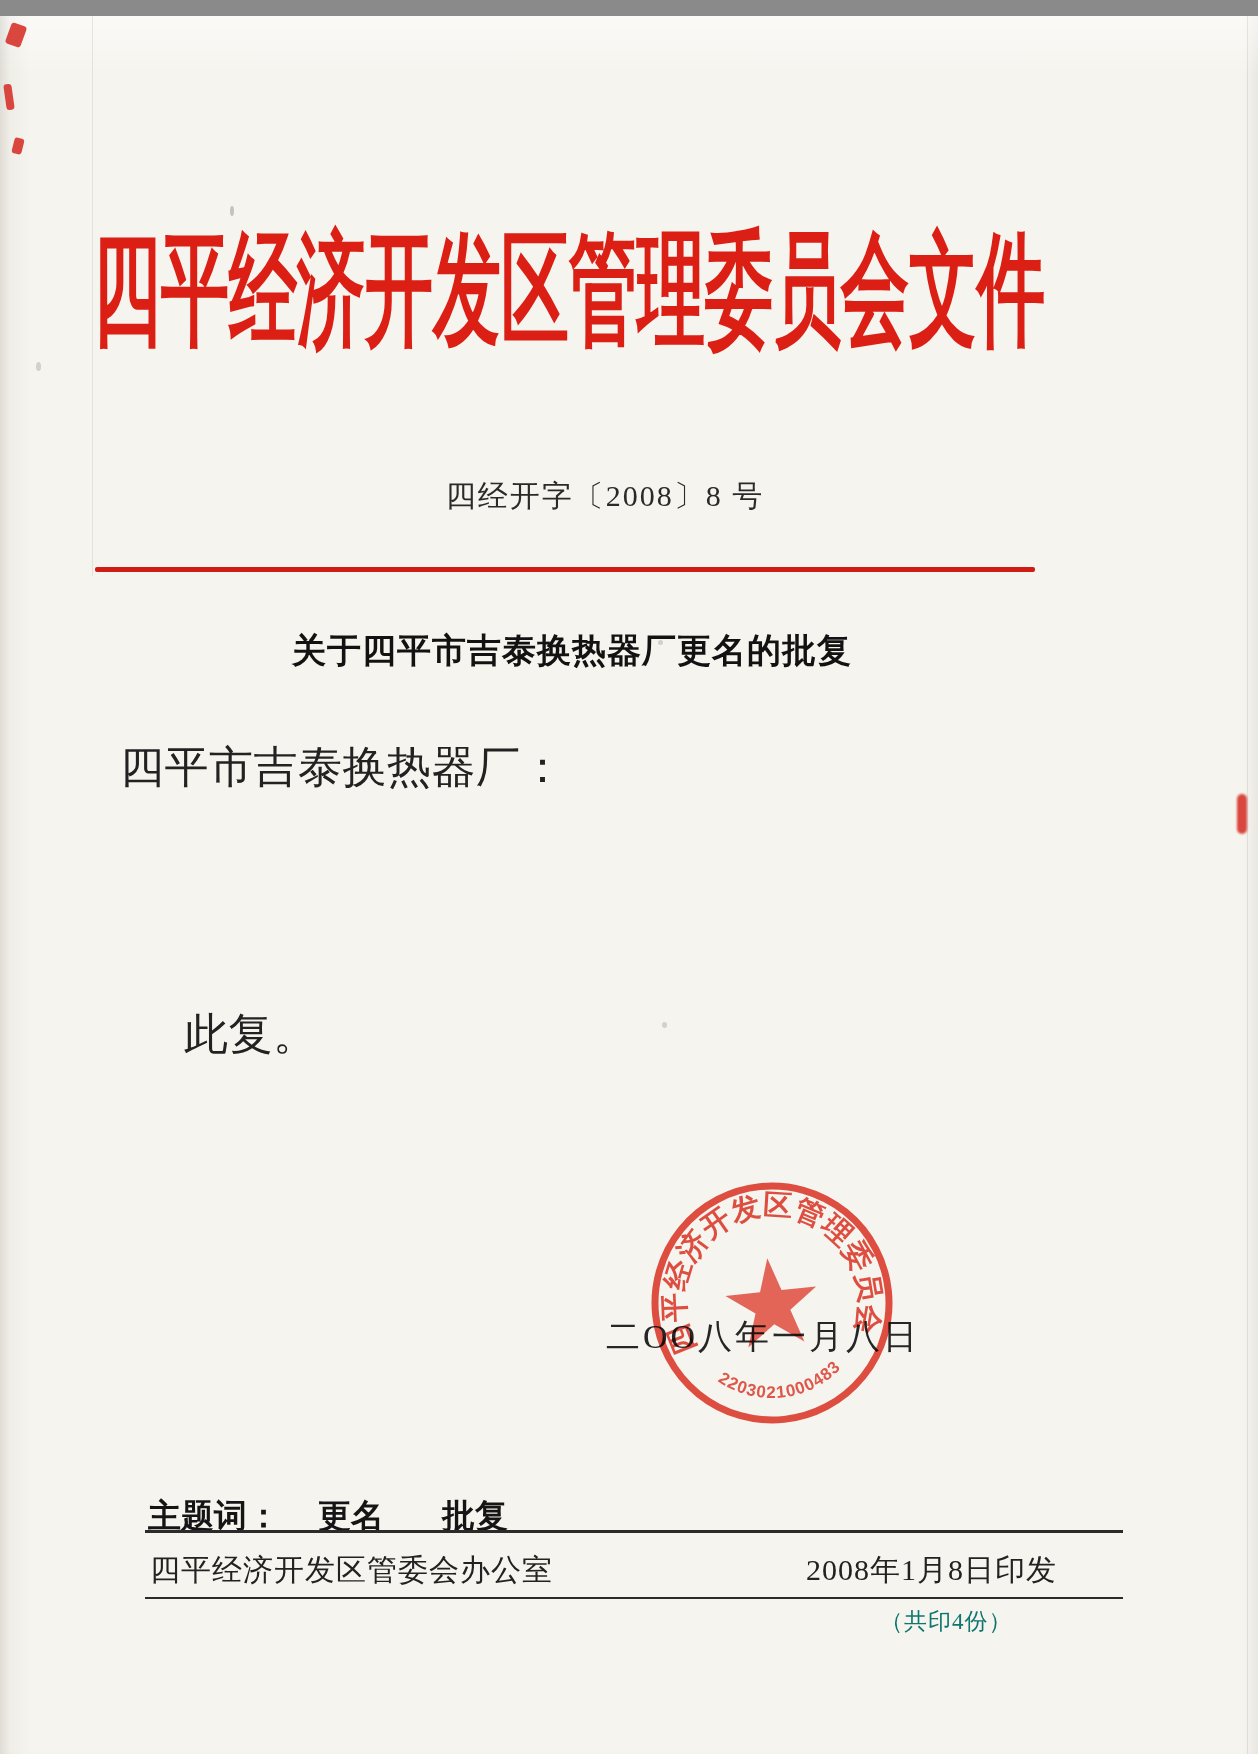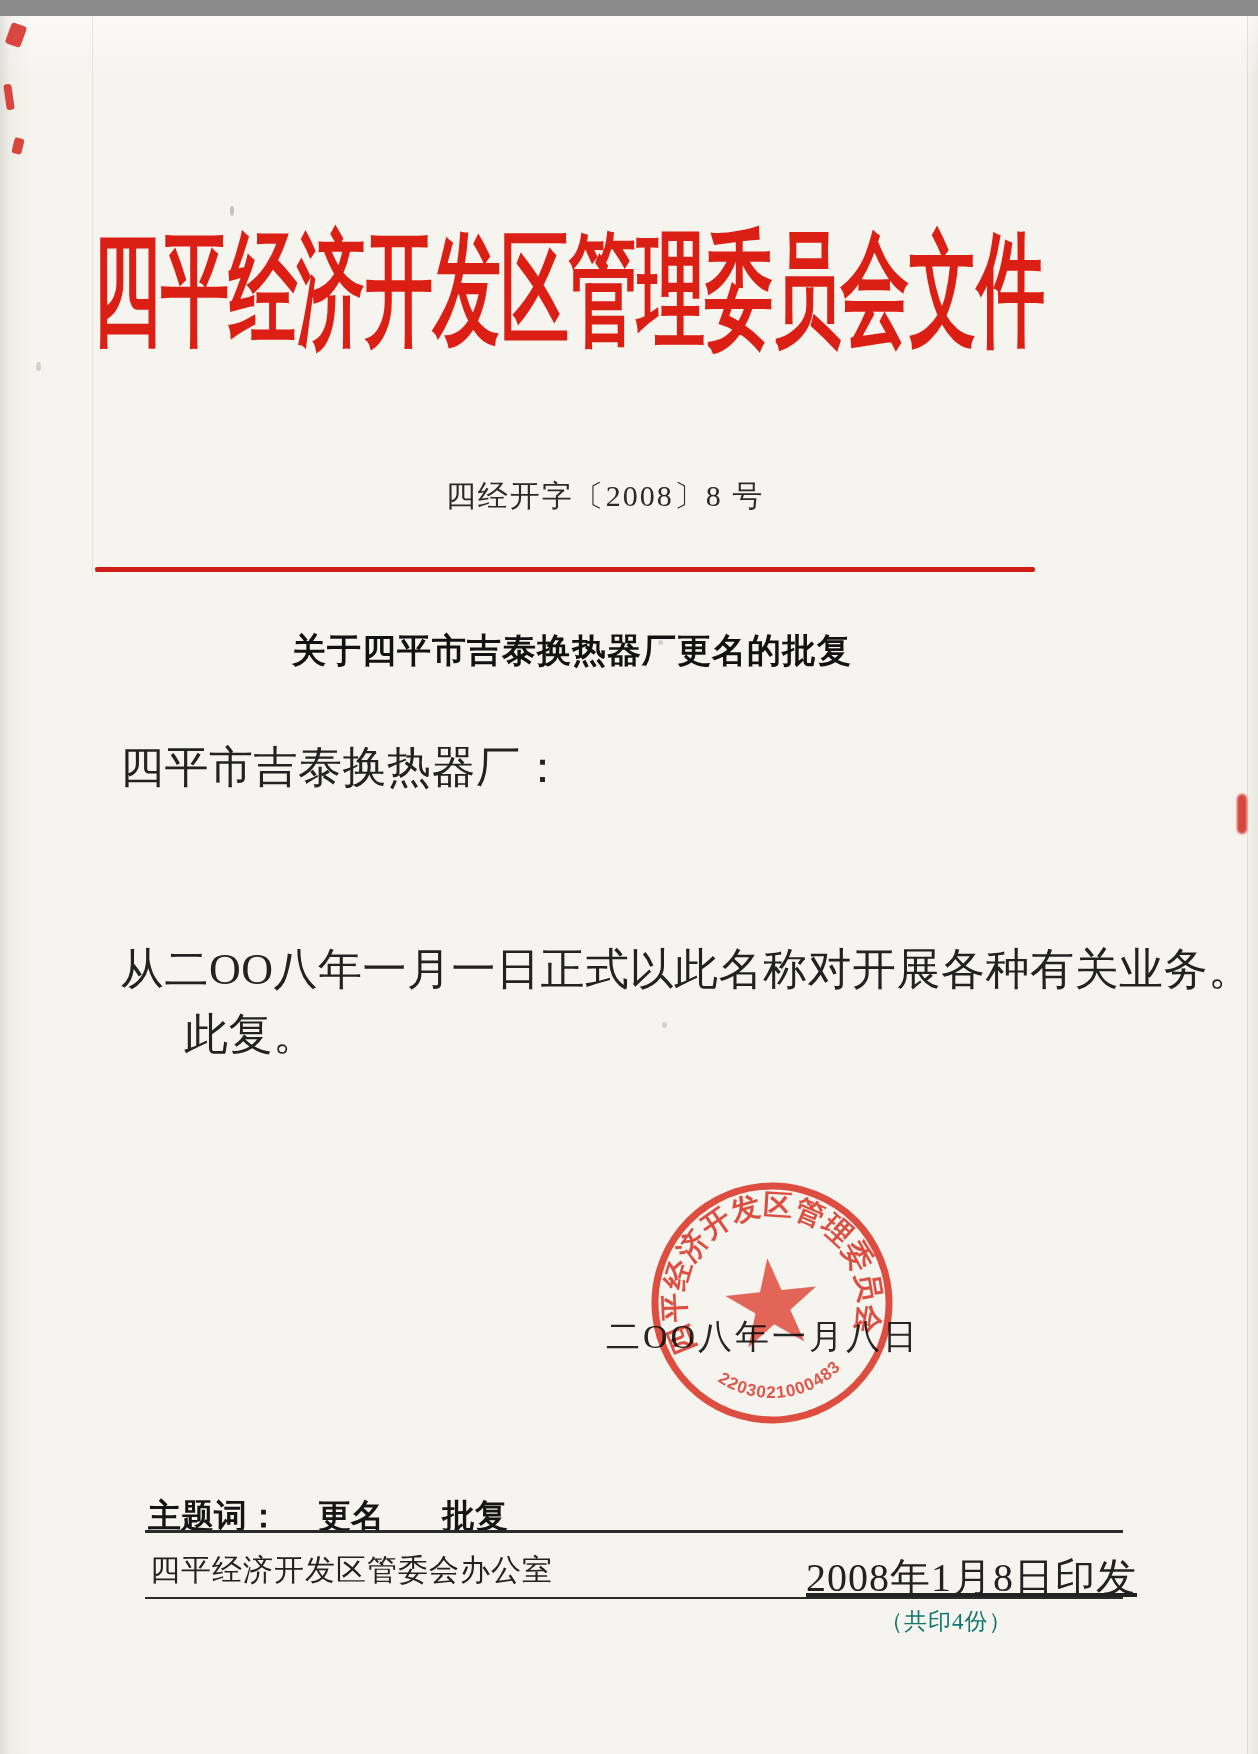--- a/index.html
+++ b/index.html
@@ -64,21 +64,21 @@
     font-weight:700; font-size:33px; color:#151515;
   }
   .subject-row .term1{ margin-left:38px; }
   .subject-row .term2{ margin-left:58px;text-align:right; }
 
   .hline{ position:absolute; left:145px; width:978px; height:3px; background:#2b2b2b; }
   .hline1{ top:1514px; }
   .hline2{ top:1581px; height:2px; }
 
   .footer-issuer{ position:absolute; top:1534px; left:150px; font-size:30px; color:#222; letter-spacing:1px; }
-  .footer-date{ position:absolute; top:1534px; left:806px; font-size:40px; color:#222; letter-spacing:1px;text-decoration:underline; }
+  .footer-date{ position:absolute; top:1534px; left:806px; font-size:30px; color:#222; letter-spacing:1px; }
   .footer-copies{ position:absolute; top:1590px; left:880px; font-size:23px; color:#0f766e; letter-spacing:1px; }
 
   
   .artifact{ position:absolute; pointer-events:none; }
   .red-mark{ background:#d3281f; opacity:0.85; }
   .speck{ background:#6b6660; border-radius:50%; opacity:0.25; }
 </style>
 </head>
 <body>
 
@@ -99,21 +99,20 @@
     <span class="header-title-inner">四平经济开发区管理委员会文件</span>
   </div>
 
   <div class="doc-number">四经开字〔2008〕8 号</div>
 
   <div class="red-rule"></div>
 
   <div class="doc-title">关于四平市吉泰换热器厂更名的批复</div>
 
   <div class="body-line" style="top:722px; left:120px;">四平市吉泰换热器厂：</div>
-  <div class="body-line" style="top:924px; left:120px;">从二OO八年一月一日正式以此名称对开展各种有关业务。</div>
   <div class="body-line" style="top:989px; left:184px;">此复。</div>
 
   <div class="date-line">二OO八年一月八日</div>
 
   <div class="seal">
     <svg width="250" height="250" viewBox="0 0 250 250" xmlns="http://www.w3.org/2000/svg">
       <defs>
         <path id="ringPath" d="M 45.3 162.2 A 88 88 0 1 1 204.8 162.2" fill="none"></path>
         <path id="serialPath" d="M 42.7 172.5 A 95 95 0 0 0 207.3 172.5" fill="none"></path>
       </defs>

